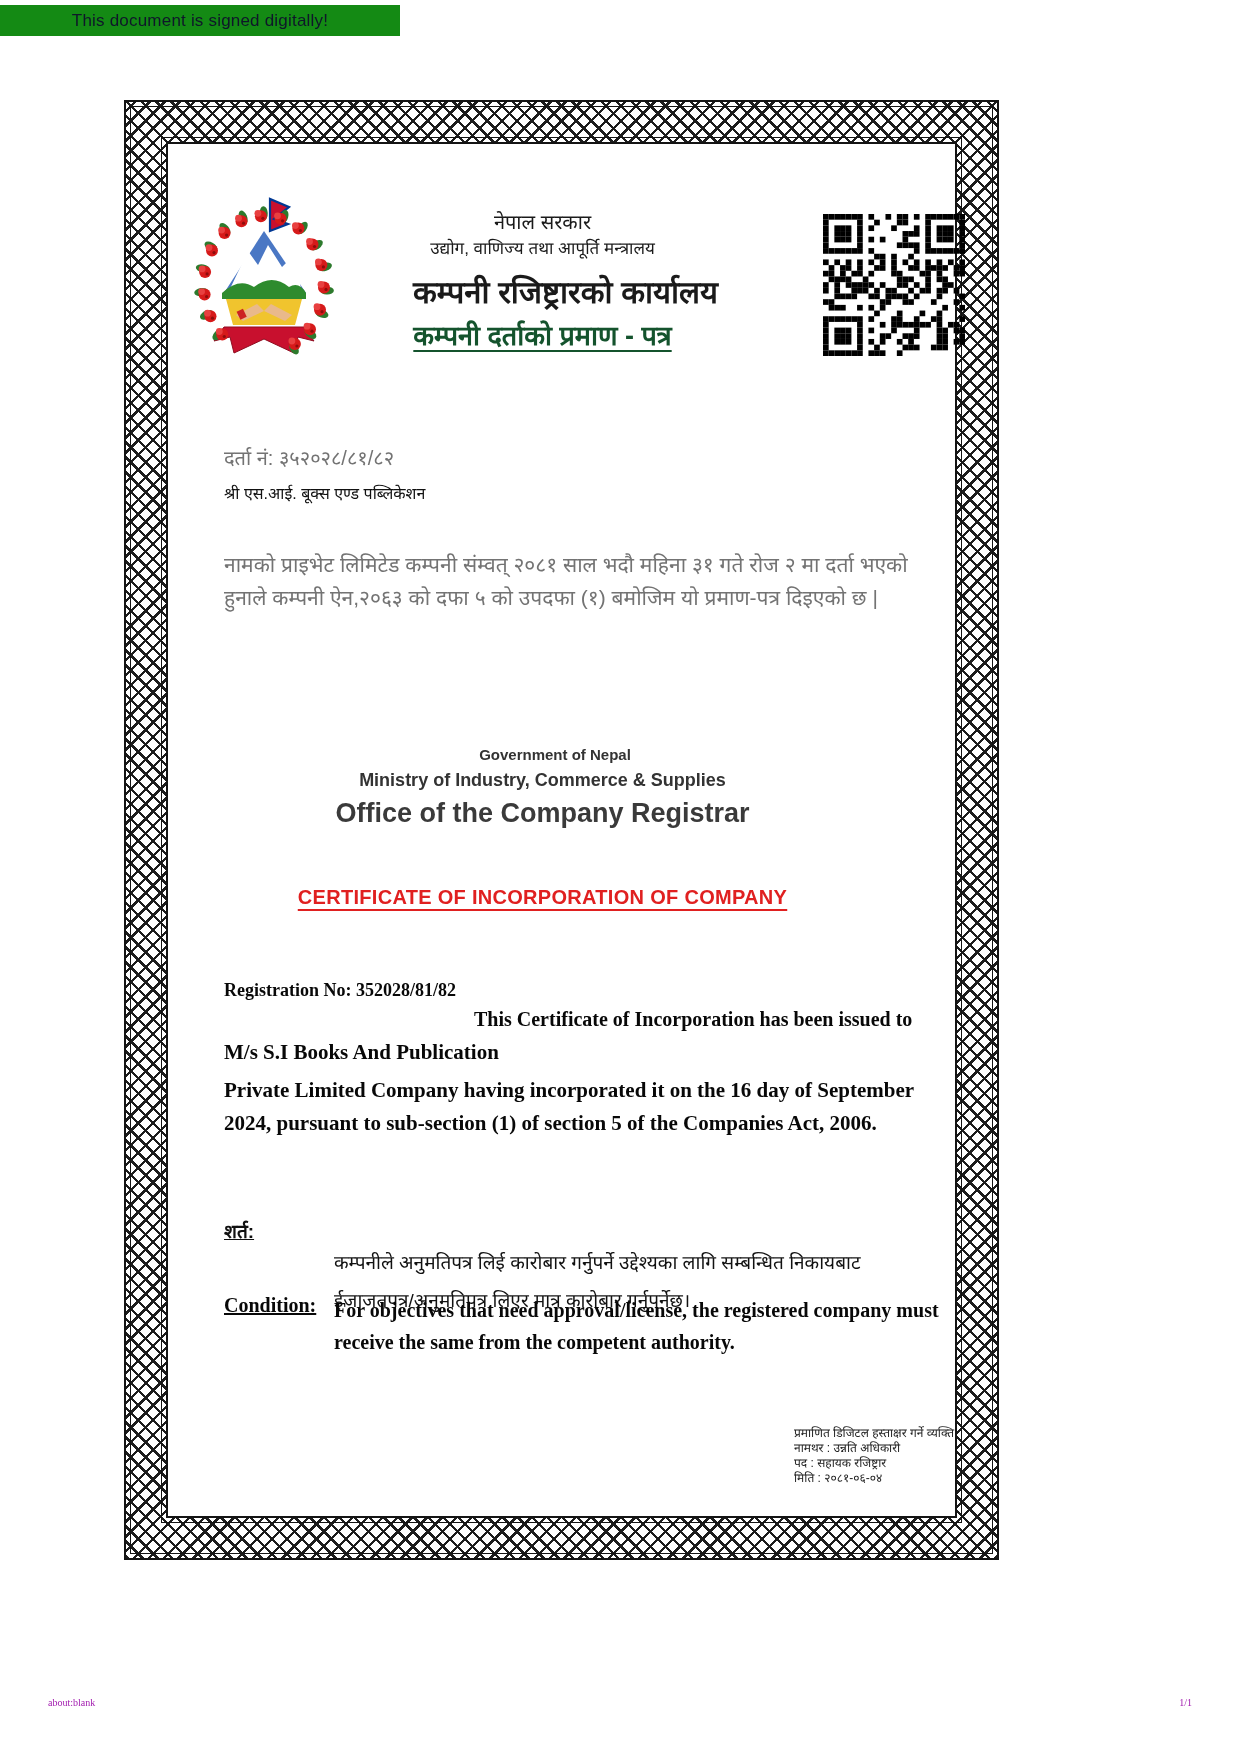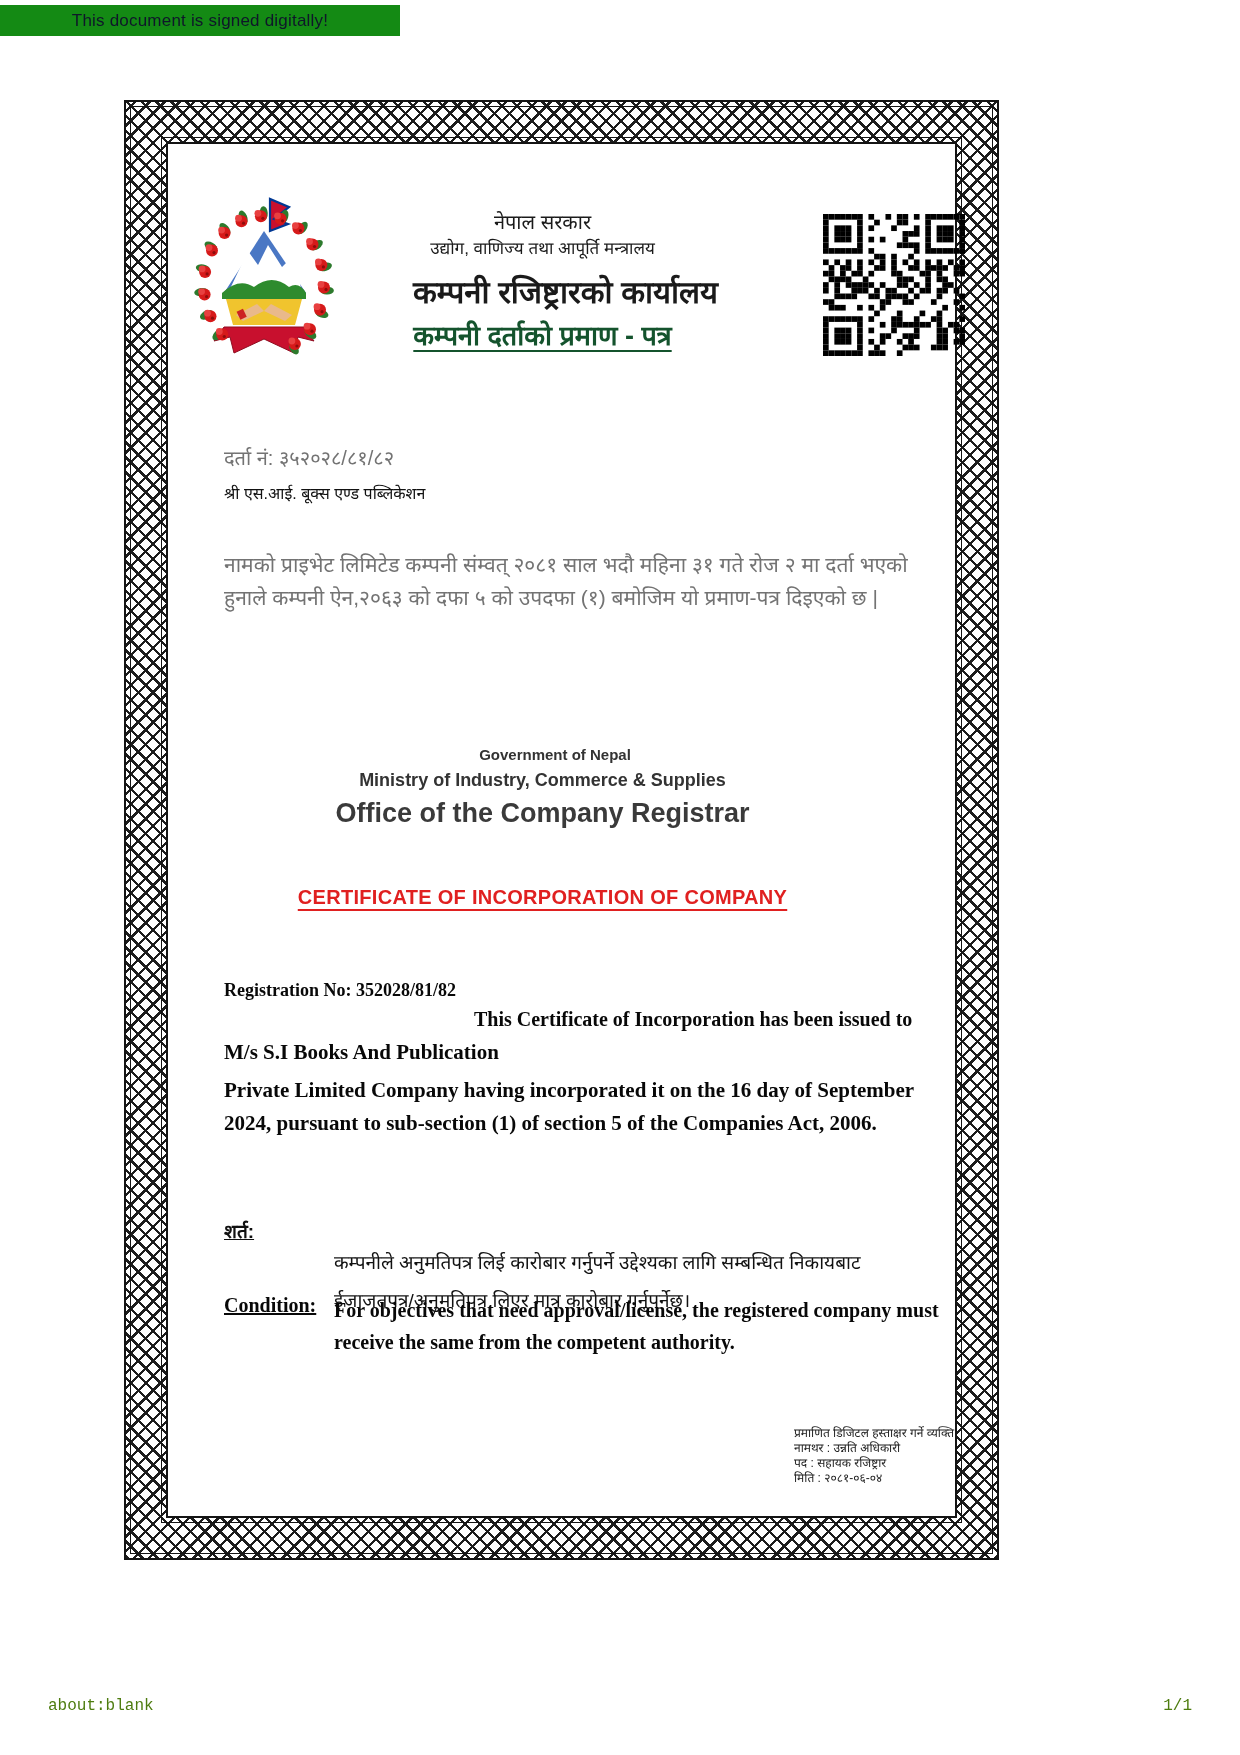--- a/index.html
+++ b/index.html
@@ -36,21 +36,21 @@
   .np-h2{font-size:17px;color:#1a1a1a;}
   .np-h3{font-size:31px;font-weight:bold;color:#1a1a1a;margin-left:46px;}
   .np-h4{font-size:27px;font-weight:bold;color:#14532d;text-decoration:underline;text-underline-offset:5px;}
   .np-body{font-size:21px;line-height:33px;color:#737373;}
   .en-h-small{font-size:15px;font-weight:bold;color:#333;}
   .en-h-mid{font-size:18px;font-weight:bold;color:#333;}
   .en-h-big{font-size:27px;font-weight:bold;color:#3a3a3a;}
   .en-title-red{font-size:20px;font-weight:bold;color:#e02020;text-decoration:underline;text-underline-offset:5px;letter-spacing:.3px;}
   .serif{font-family:"Liberation Serif",serif;font-weight:bold;color:#080808;}
   .sig-block{font-size:12px;line-height:15px;color:#222;}
-  .footer-text{position:absolute;font-size:16px;color:#4d7c0f;font-family:Liberation Mono, monospace;}
+  .footer-text{position:absolute;font-size:10px;color:#a21caf;font-family:Liberation Serif, serif;}
   .emblem-box{left:26px;top:53px;width:140px;height:172px;}
   .qr-box{left:655px;top:70px;width:142px;height:142px;}
   svg{display:block;}
 </style>
 </head>
 <body>
 
 <div class="signed-banner">
   <span>This document is signed digitally!</span>
 </div>

